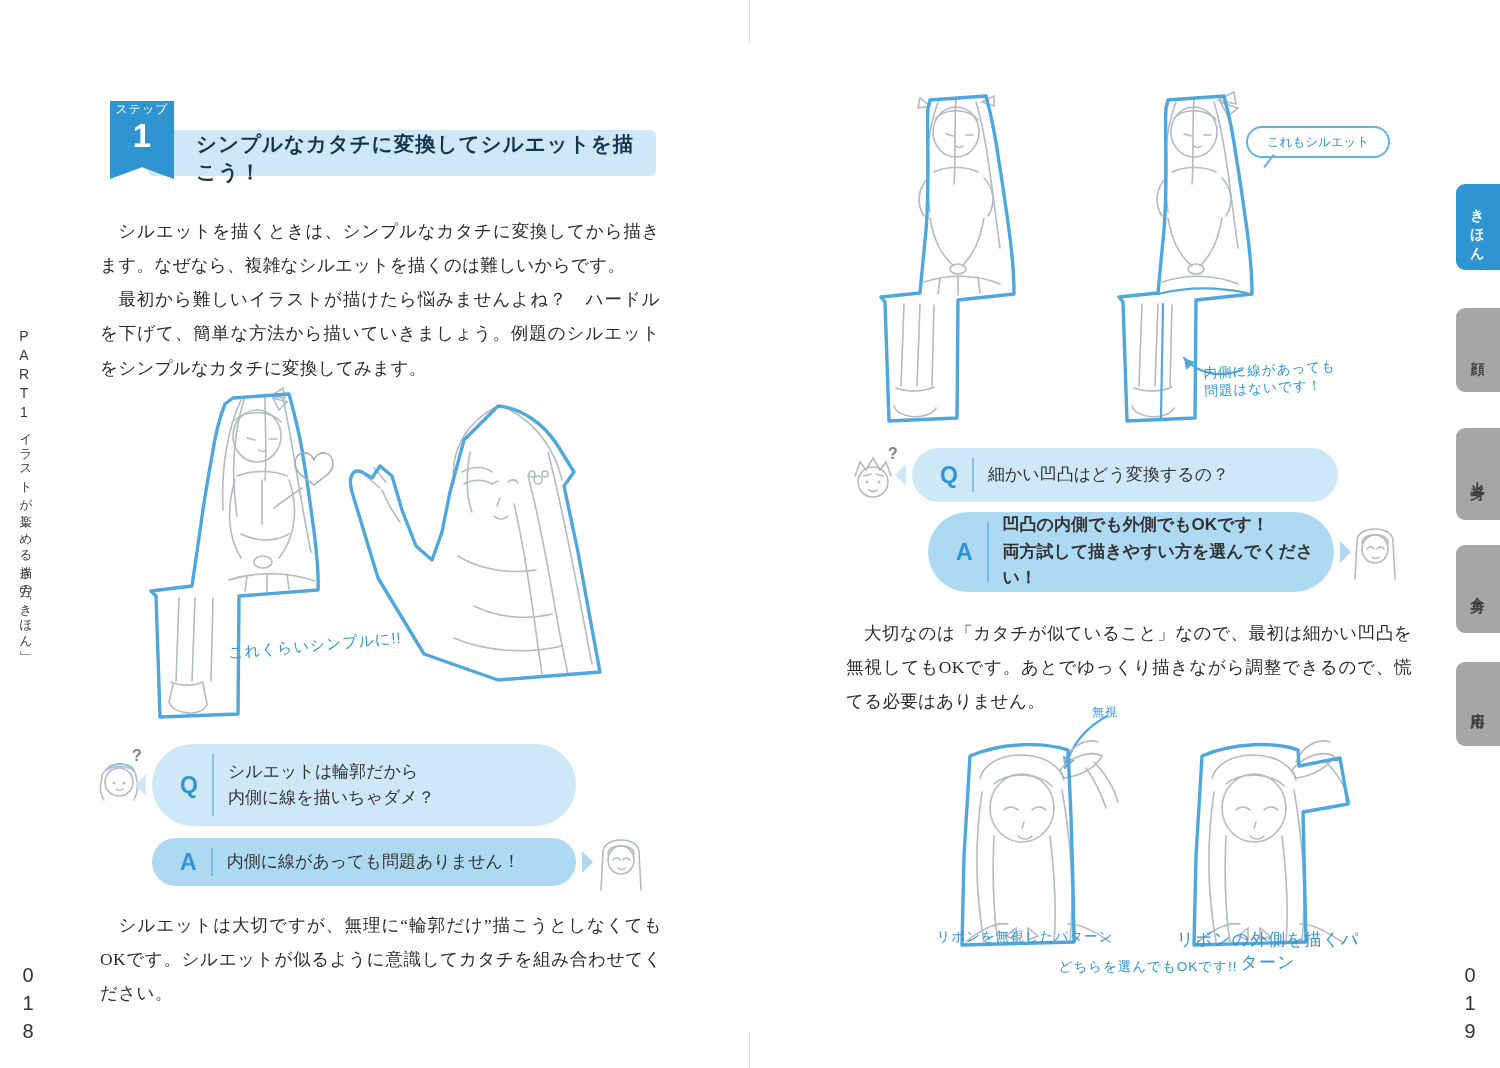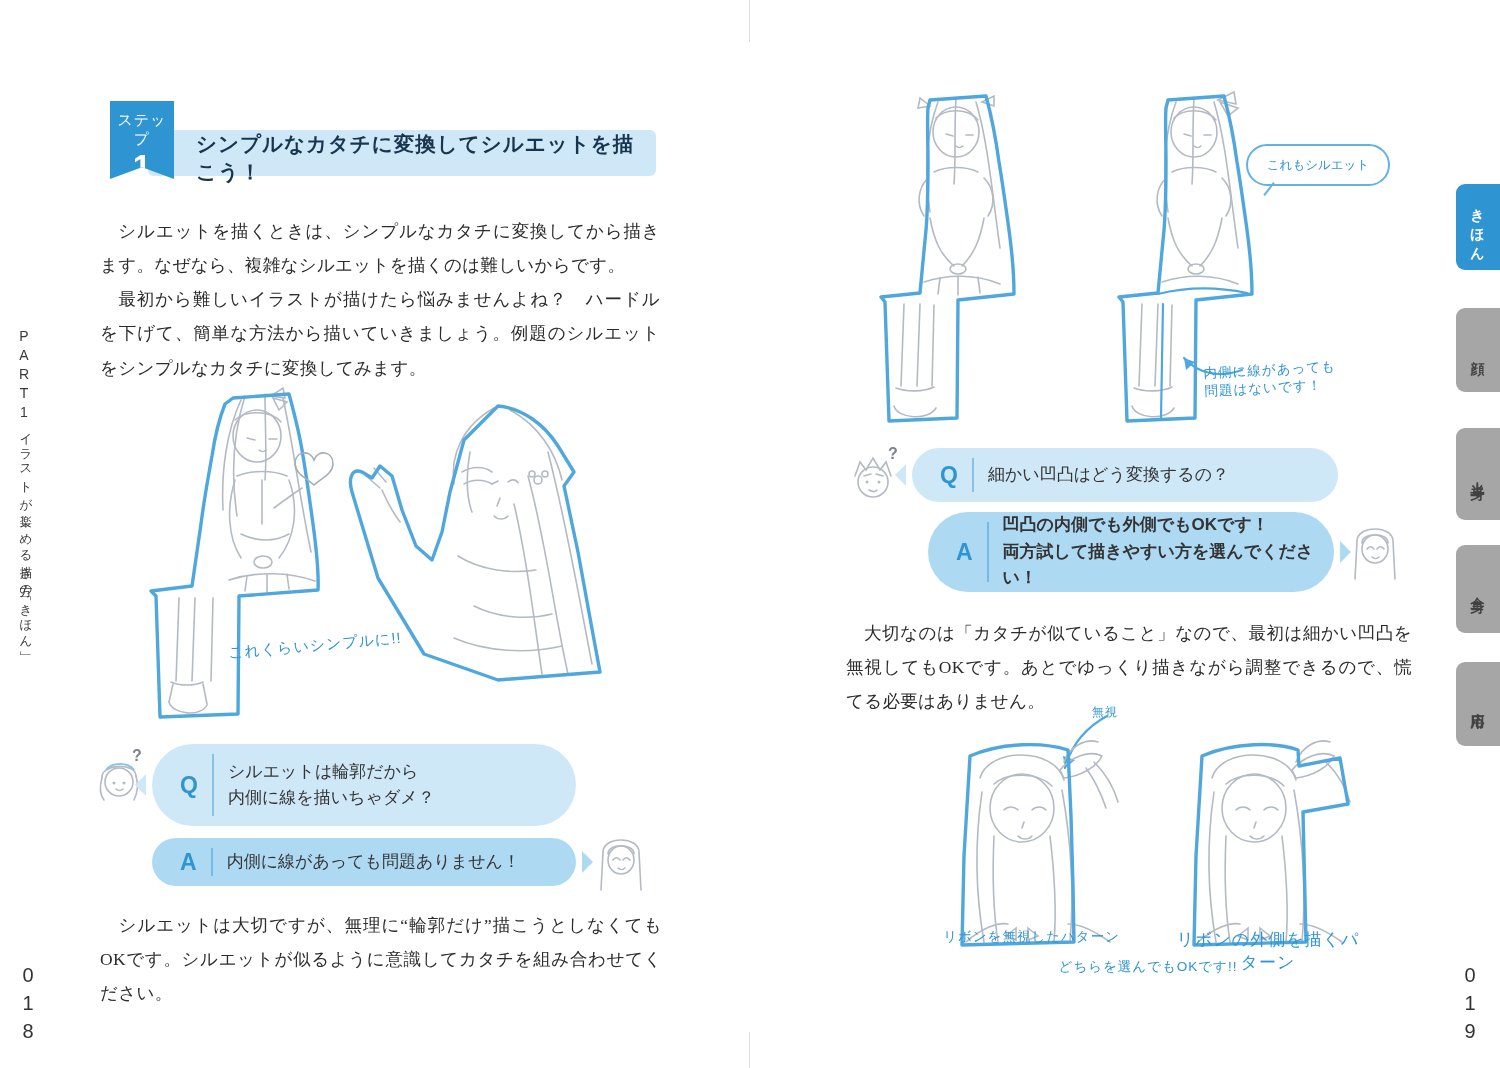--- a/index.html
+++ b/index.html
@@ -13,21 +13,21 @@
   .abs{position:absolute}
   .serif{font-family:"Liberation Serif",serif}
   .v{writing-mode:vertical-rl;text-orientation:upright}
   .pre{white-space:pre-line}
   .para{font-size:17.5px;line-height:1.95;letter-spacing:.3px;text-align:justify;margin:0}
   .fold{width:1px;background:#dcdcdc}
 
   
   .step-badge{left:110px;top:101px;width:64px;height:78px;background:var(--blue);color:#fff;
     text-align:center;clip-path:polygon(0 0,100% 0,100% 100%,50% 85%,0 100%);z-index:3}
-  .step-label{font-size:15px;margin-top:10px;letter-spacing:1px}
+  .step-label{font-size:12px;margin-top:0;letter-spacing:1px}
   .step-num{font-size:33px;font-weight:bold;line-height:1.1}
   .title-bar{left:148px;top:130px;width:508px;height:46px;background:var(--soft);border-radius:6px;
     display:flex;align-items:flex-start;padding-left:48px}
   .title{font-size:20.5px;font-weight:bold;color:var(--blue-deep);letter-spacing:1px}
 
   
   .qa{display:flex;align-items:center;background:var(--soft)}
   .qa .letter{font-size:23px;font-weight:bold;color:var(--blue);padding-left:28px}
   .qa .sep{width:2px;align-self:stretch;margin:10px 14px;background:rgba(47,148,210,.45)}
   .qa .txt{font-size:17px;font-weight:500;color:#333;line-height:1.55}
@@ -242,21 +242,21 @@
         <path class="g" d="M52,214 L49,296"></path>
         <path class="g" d="M66,215 L64,296"></path>
       <path class="g" d="M28,298 C38,302 56,302 66,297"></path>
       <path class="g" d="M26,316 C30,329 60,331 68,318"></path>
       <path class="b2" d="M52,204 C80,197 112,197 141,203"></path>
       <path class="b2" d="M57,214 L55,328"></path>
       <path class="b" d="M62,10 L118,6 C124,28 128,50 131,72 C135,96 138,118 141,140 C144,162 146,186 146,204 L90,210 L89,328 L21,331 L17,212 L13,207 L52,203 C54,182 56,160 58,140 C60,116 60,94 60,72 C60,52 59,30 60,18 Z"></path>
     </g>
   </svg>
 
-  <div class="abs speech" style="left:1246px;top:144px;width:144px;height:42px">
+  <div class="abs speech" style="left:1246px;top:126px;width:144px;height:32px">
     <span class="tick"></span>
     <span>これもシルエット</span>
   </div>
 
   <svg class="abs" style="left:1150px;top:328px" width="100" height="58" viewBox="0 0 100 58">
     <path class="b2" d="M92,42 C70,50 48,46 34,30"></path>
     <path class="bluefill" d="M34,30 l2,12 l9,-8 z"></path>
   </svg>
   <div class="abs hw pre" style="left:1204px;top:360px;width:180px;font-size:13.5px;transform:rotate(-3deg)">内側に線があっても
 問題はないです！</div>
@@ -344,21 +344,21 @@
       <path class="g" d="M128,26 C134,10 150,2 162,6"></path>
       <path class="g" d="M158,26 C170,38 178,52 182,66"></path>
       <path class="g" d="M80,192 l-10,8 l10,4 z"></path>
         <path class="g" d="M92,192 l10,8 l-10,4 z"></path>
       <path class="g" d="M30,206 C46,192 62,186 72,188"></path>
       <path class="g" d="M132,188 C146,188 160,196 174,206"></path>
       <path class="b" d="M34,20 C66,6 108,6 130,14 L131,30 L172,22 L180,68 L135,76 L138,206 L26,209 L28,120 Z"></path>
     </g>
   </svg>
 
-  <div class="abs hw" style="left:930px;top:928px;width:190px;text-align:right;font-size:13.5px">リボンを無視したパターン</div>
+  <div class="abs hw" style="left:930px;top:928px;width:190px;text-align:center;font-size:13.5px">リボンを無視したパターン</div>
   <div class="abs hw" style="left:1168px;top:928px;width:200px;text-align:center;font-size:17px">リボンの外側を描くパターン</div>
   <div class="abs hw" style="left:1018px;top:958px;width:260px;text-align:center;font-size:13.5px">どちらを選んでもOKです!!</div>
 
   <div class="abs v pageno" style="left:1458px;top:964px">019</div>
 
   <div class="tab active" style="top:184px;height:86px">
     <span>きほん</span>
   </div>
   <div class="tab" style="top:308px;height:84px">
     <span>顔</span>

